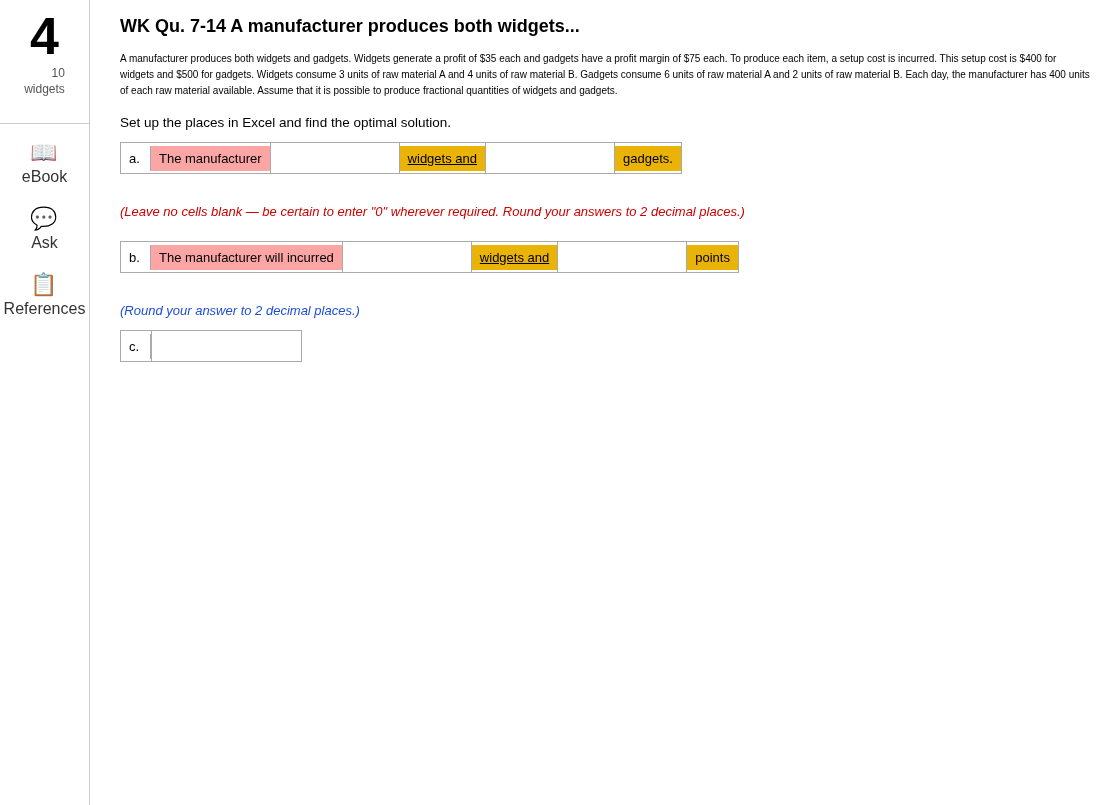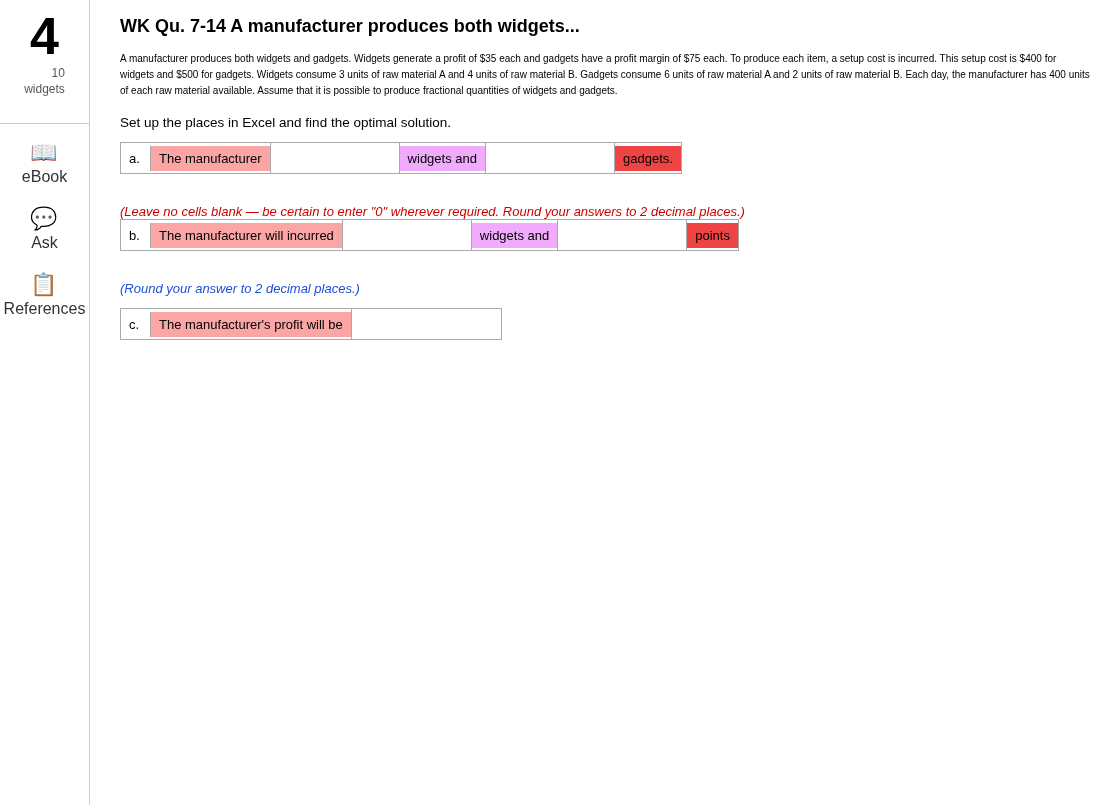--- a/index.html
+++ b/index.html
@@ -142,36 +142,37 @@
       padding: 5px 6px;
       font-size: 13px;
       width: 130px;
       height: 30px;
       background: #fff;
     }
 
     .row-mid-text {
       padding: 5px 8px;
       font-size: 13px;
-      background: #f0abfc;
-      white-space: nowrap;
+      background: #eab308;
+      white-space: nowrap;
+      text-decoration: underline;
     }
 
     .row-end-text {
       padding: 5px 8px;
       font-size: 13px;
-      background: #ef4444;
+      background: #eab308;
       white-space: nowrap;
     }
 
     .leave-no-cells {
       font-size: 13px;
       color: #cc0000;
       font-style: italic;
-      margin-bottom: 0;
+      margin-bottom: 22px;
       margin-top: 30px;
     }
 
     .round-note {
       font-size: 13px;
       color: #1d4ed8;
       font-style: italic;
       margin-bottom: 12px;
       margin-top: 30px;
     }
@@ -248,17 +249,16 @@
       <input class="answer-input" type="text" value="" style="">
       <div class="row-mid-text">widgets and</div>
       <input class="answer-input" type="text" value="" style="">
       <div class="row-end-text">points</div>
     </div>
 
     <div class="round-note">(Round your answer to 2 decimal places.)</div>
 
     <div class="answer-row-c">
       <div class="row-label">c.</div>
-      <div class="row-text">The manufacturer's profit will be</div>
       <input class="answer-input-wide" type="text" value="" style="">
     </div>
   </div>
 </div>
 
 </body></html>

